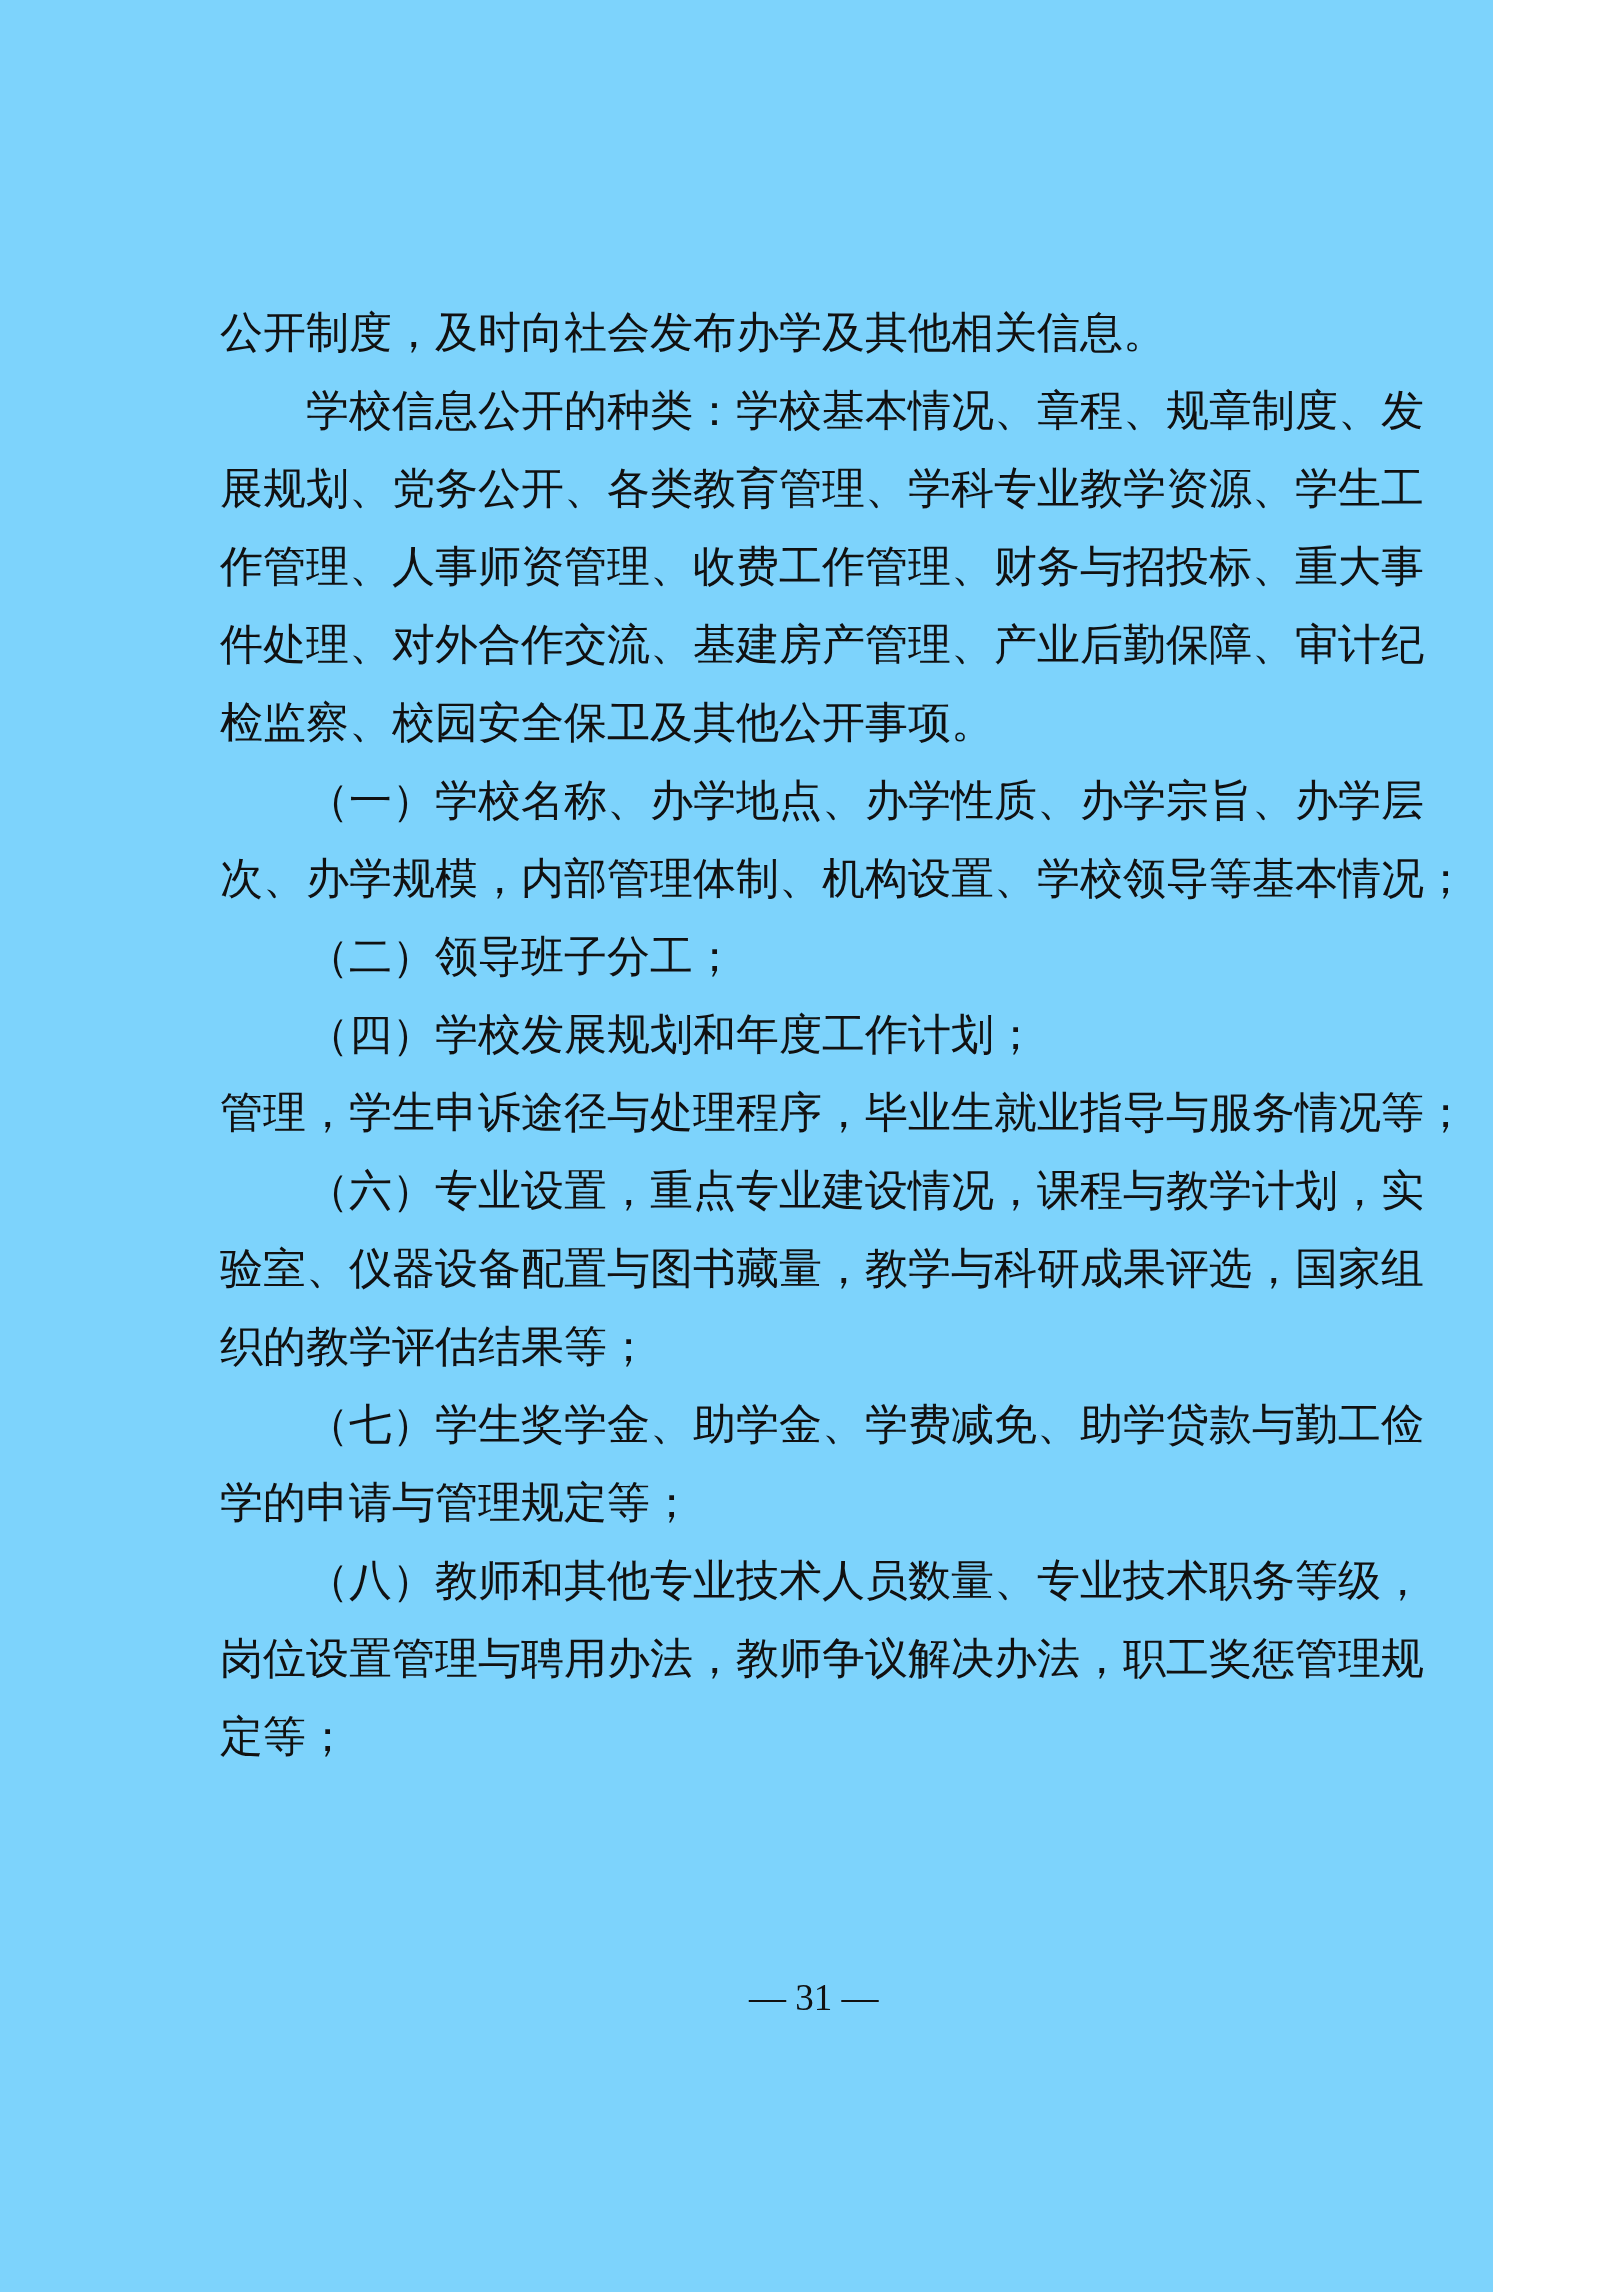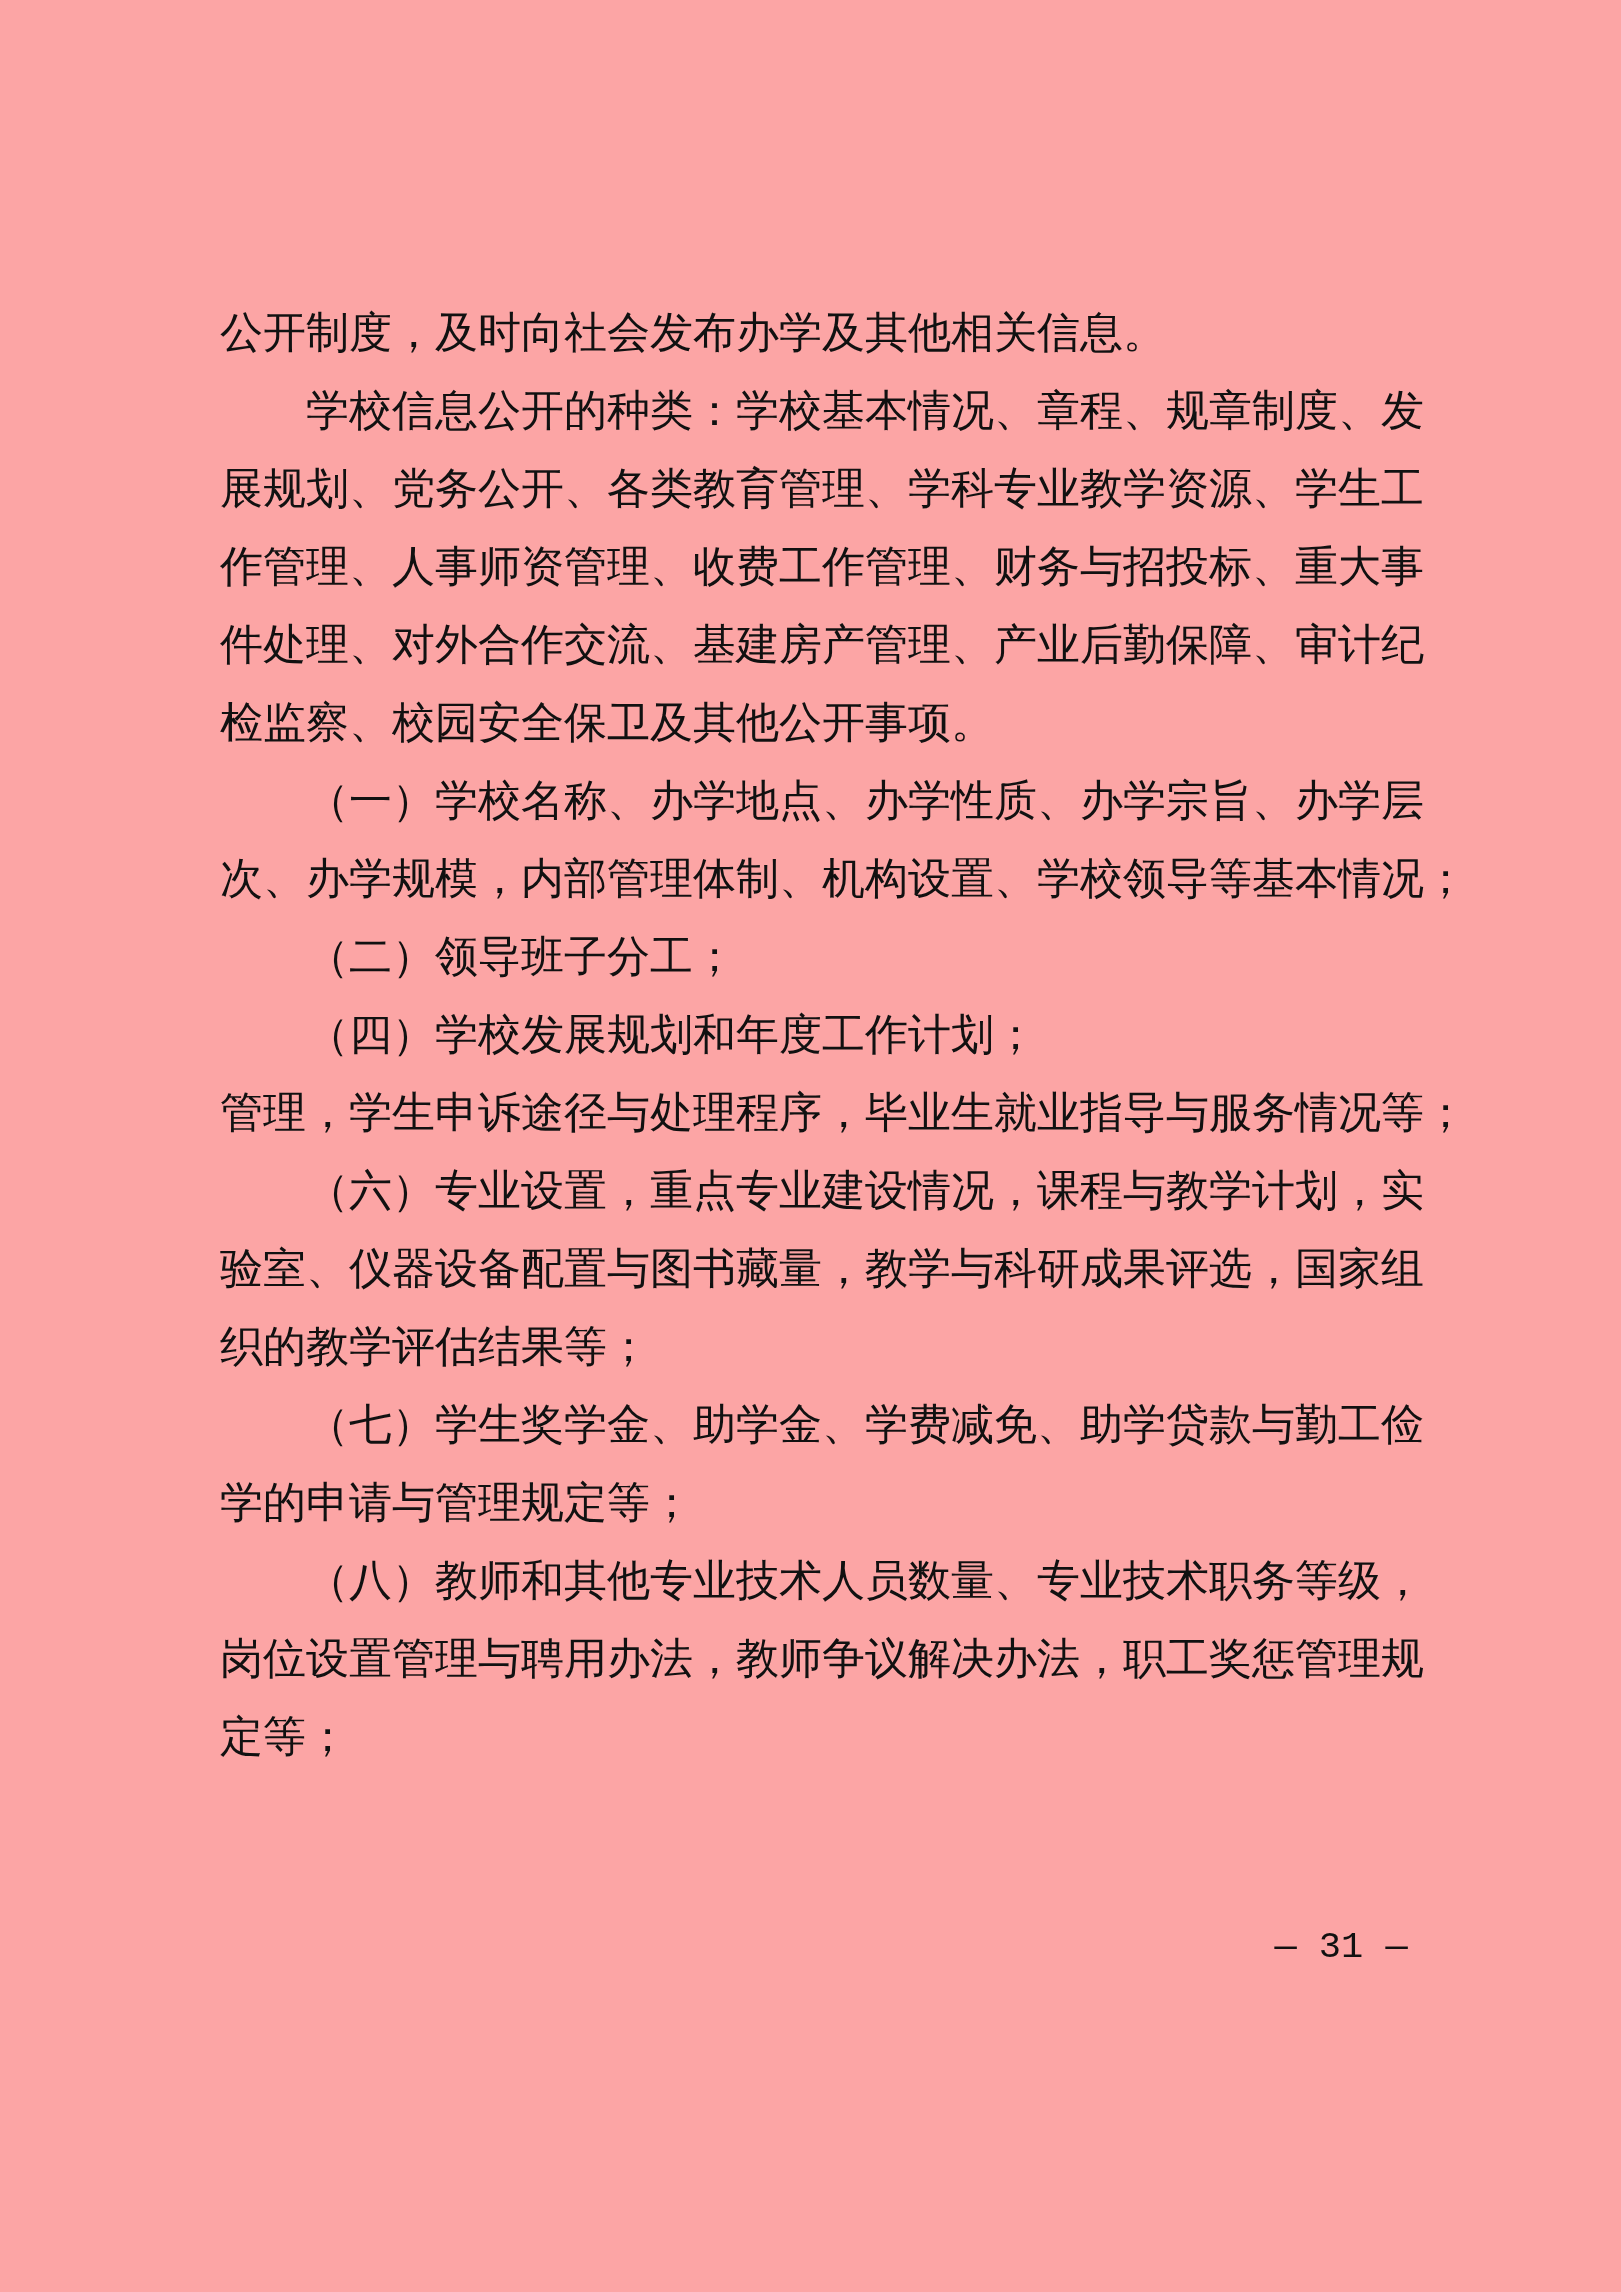--- a/index.html
+++ b/index.html
@@ -1,49 +1,48 @@
 <!DOCTYPE html>
 <html><head>
 <meta charset="utf-8">
 <style>
   * { margin: 0; padding: 0; box-sizing: border-box; }
   html, body { background: #ffffff; }
   .page {
     position: relative;
-    width: 1621px;
+    width: 1493px;
     height: 2293px;
-    background: #fca5a5;
+    background: #7dd3fc;
     color: #111111;
     font-family: "Liberation Serif", "DejaVu Serif", serif;
     overflow: hidden;
   }
   .content {
     position: absolute;
     left: 220px;
     top: 294px;
     width: 1215px;
   }
   .line {
     font-size: 43px;
     line-height: 78px;
     height: 78px;
     white-space: nowrap;
   }
   .b { font-weight: 700; }
   .footer {
     position: absolute;
     left: 220px;
-    top: 1924px;
+    top: 1974px;
     width: 1215px;
-    text-align: right;
+    text-align: center;
     padding-right: 27.4px;
     font-size: 37px;
     line-height: 47px;
     color: #111111;
-    font-family: Liberation Mono, monospace;
   }
 </style>
 </head>
 <body>
 
 <div class="page">
   <div class="content">
     <div class="line"><span class="b"></span><span>公开制度，及时向社会发布办学及其他相关信息。</span></div>
     <div class="line"><span class="b"></span><span>　　学校信息公开的种类：学校基本情况、章程、规章制度、发</span></div>
     <div class="line"><span class="b"></span><span>展规划、党务公开、各类教育管理、学科专业教学资源、学生工</span></div>

